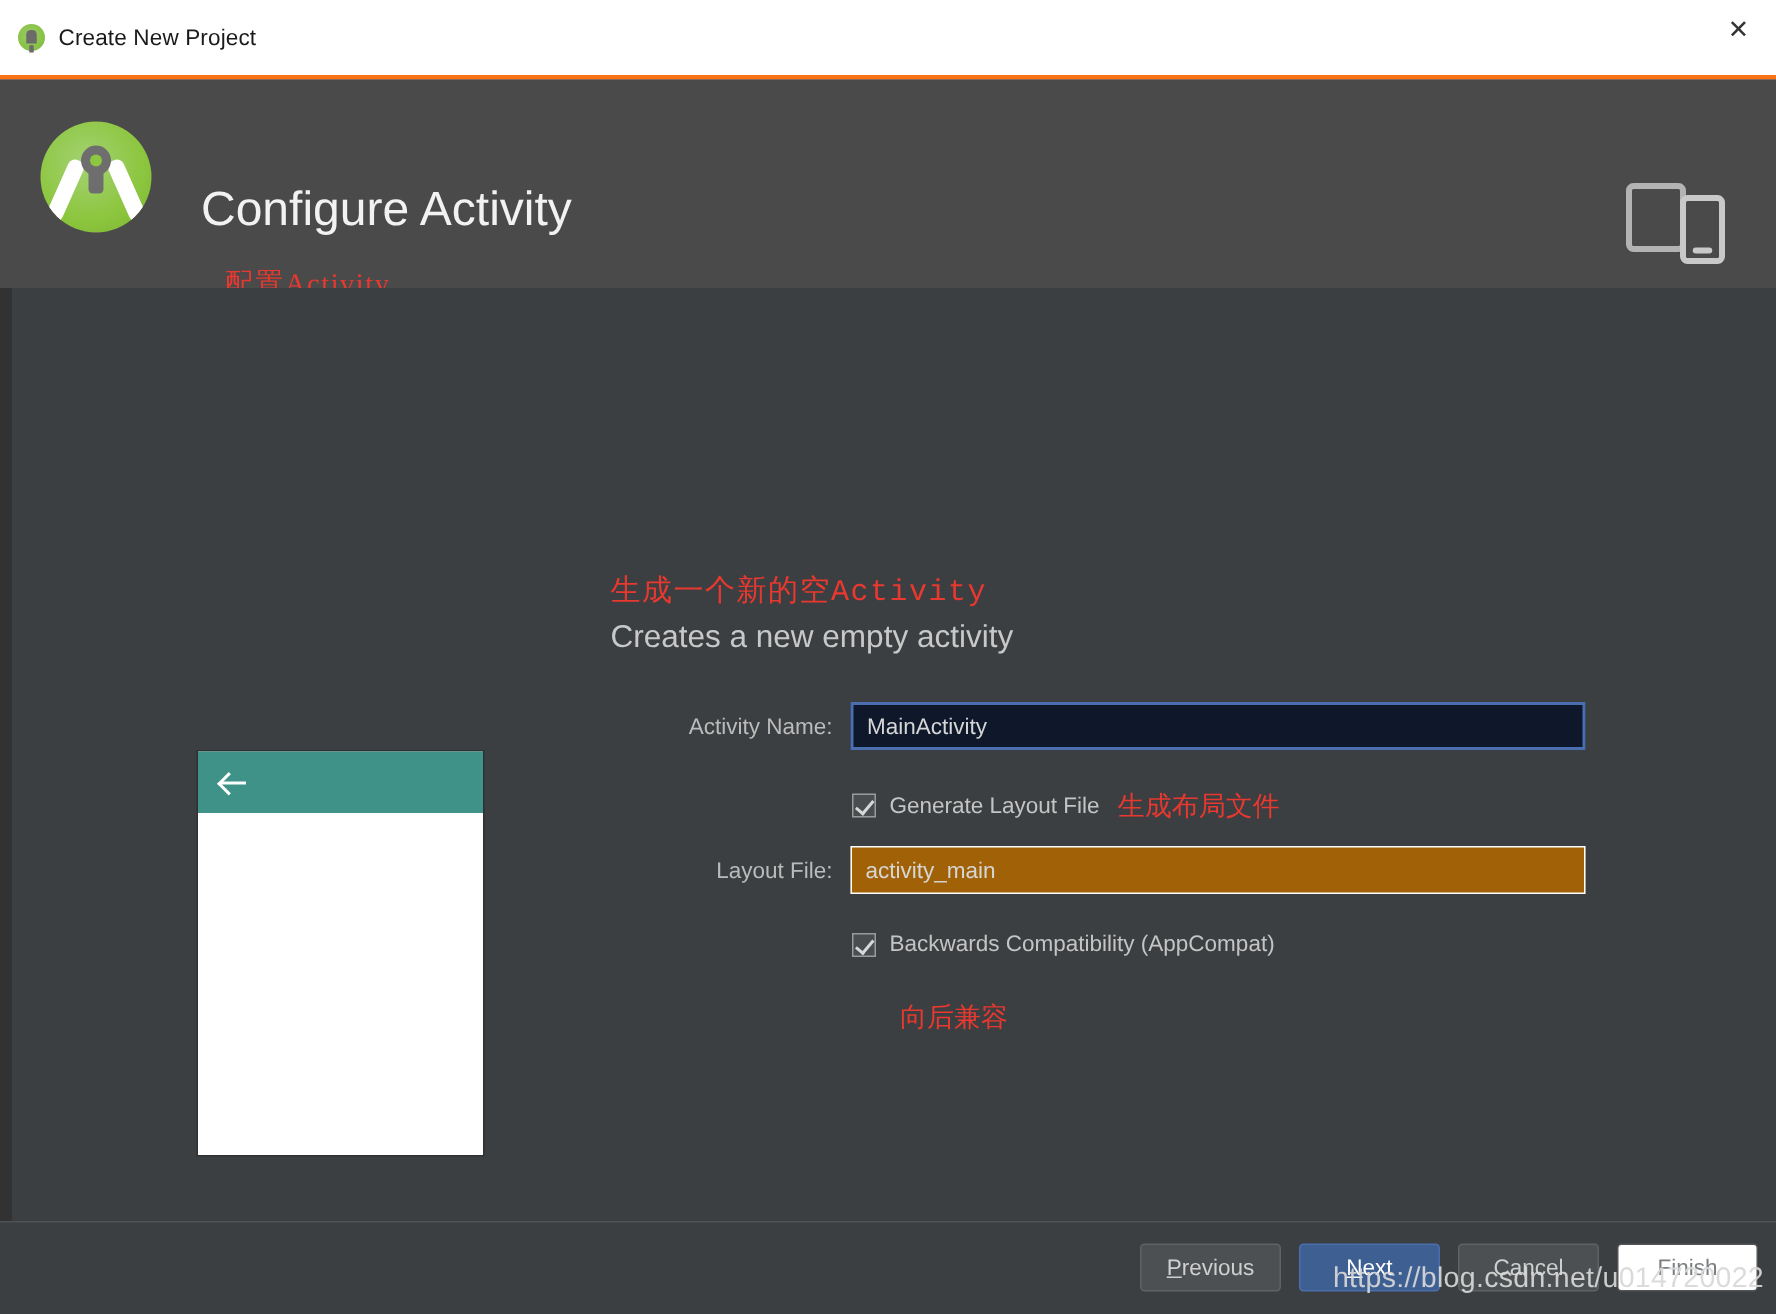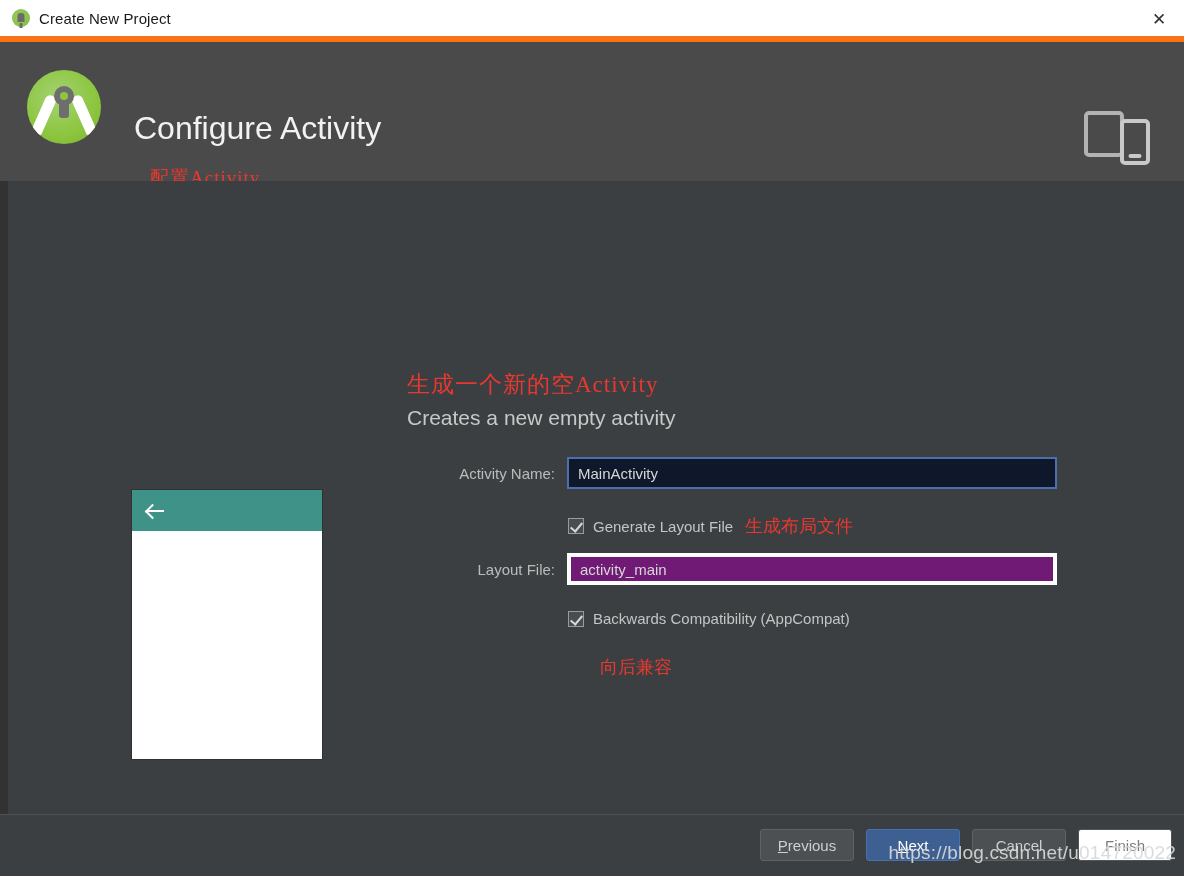--- a/index.html
+++ b/index.html
@@ -8,26 +8,26 @@
     width: 1184px;
     height: 876px;
     background: #3c3f41;
     font-family: "Liberation Sans", sans-serif;
     overflow: hidden;
     position: relative;
   }
 
   
   .titlebar {
-    height: 42px;
+    height: 53px;
     background: #ffffff;
     display: flex;
     align-items: center;
     position: relative;
-    border-bottom: 6px solid #f97316;
+    border-bottom: 3px solid #f97316;
   }
   .titlebar-icon {
     width: 18px; height: 18px;
     margin-left: 12px; margin-right: 9px;
     border-radius: 50%;
     background: radial-gradient(circle at 45% 42%, #9ccc65 0%, #8bc34a 55%, #7cb342 100%);
     position: relative;
     flex: none;
   }
   .titlebar-icon::after {
@@ -204,24 +204,24 @@
     transform: rotate(45deg);
   }
 
   
   .form-area {
     position: absolute;
     left: 407px; top: 0;
     width: 650px;
   }
   .desc-cn {
-    font-size: 23px;
+    font-size: 20px;
     color: #e8382f;
     margin-top: 188px;
-    font-family: Liberation Serif, serif;
+    font-family: Liberation Mono, monospace;
     letter-spacing: 1px;
   }
   .desc-en {
     font-size: 21px;
     font-weight: normal;
     color: #c8c8c8;
     margin-top: 6px;
   }
 
   .field-row {
@@ -235,26 +235,26 @@
   .field-label {
     width: 160px;
     text-align: right;
     padding-right: 12px;
     font-size: 15px;
     color: #bbbbbb;
   }
   .text-input {
     flex: 1;
     height: 32px;
-    background: #701a75;
+    background: #a16207;
     color: #d6d6d6;
     font-size: 15px;
     font-family: "Liberation Sans", sans-serif;
     padding: 0 9px;
-    border: 4px solid #ffffff;
+    border: 1px solid #ffffff;
     outline: none;
   }
   .text-input.focused {
     border: 2px solid #4b6eaf;
     background: #0f172a;
   }
 
   .check-row {
     position: absolute;
     left: 168px;

